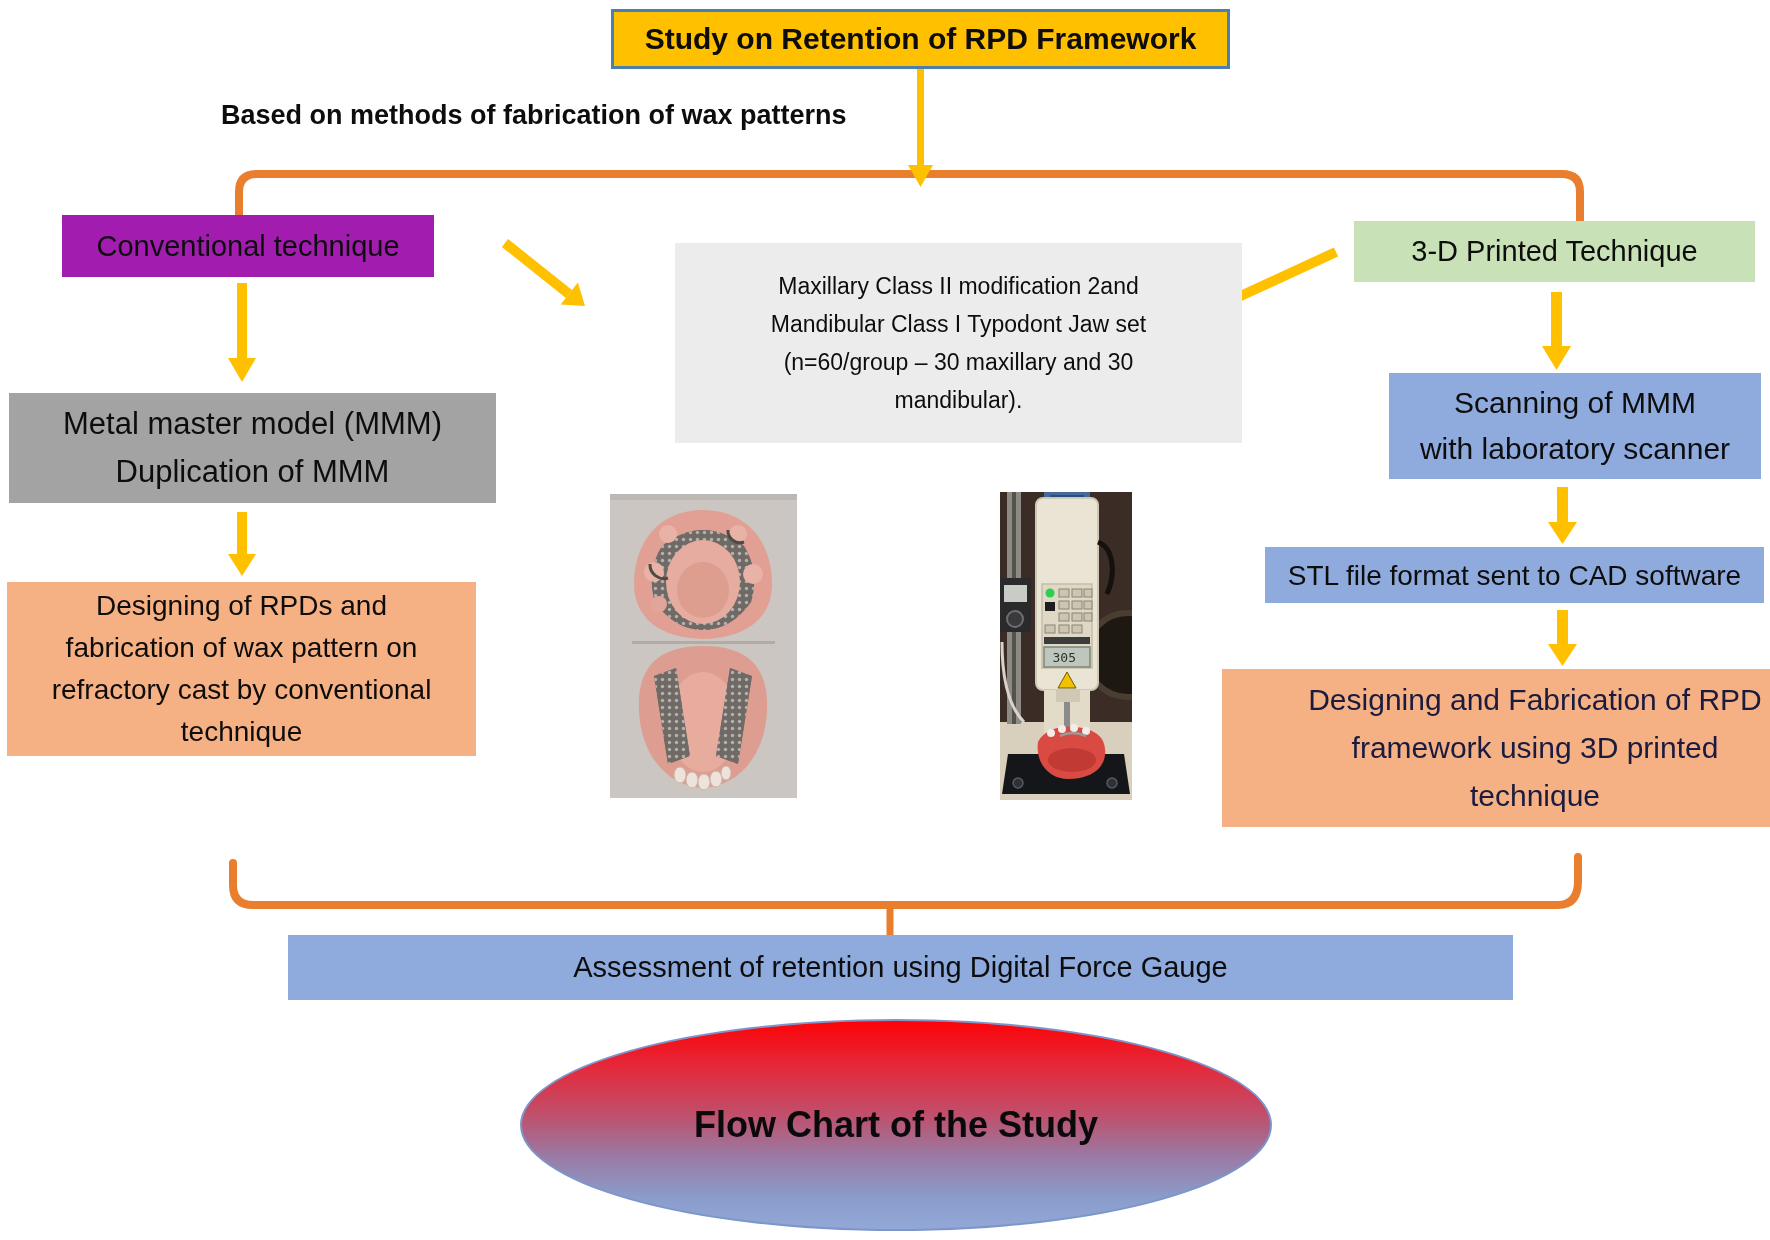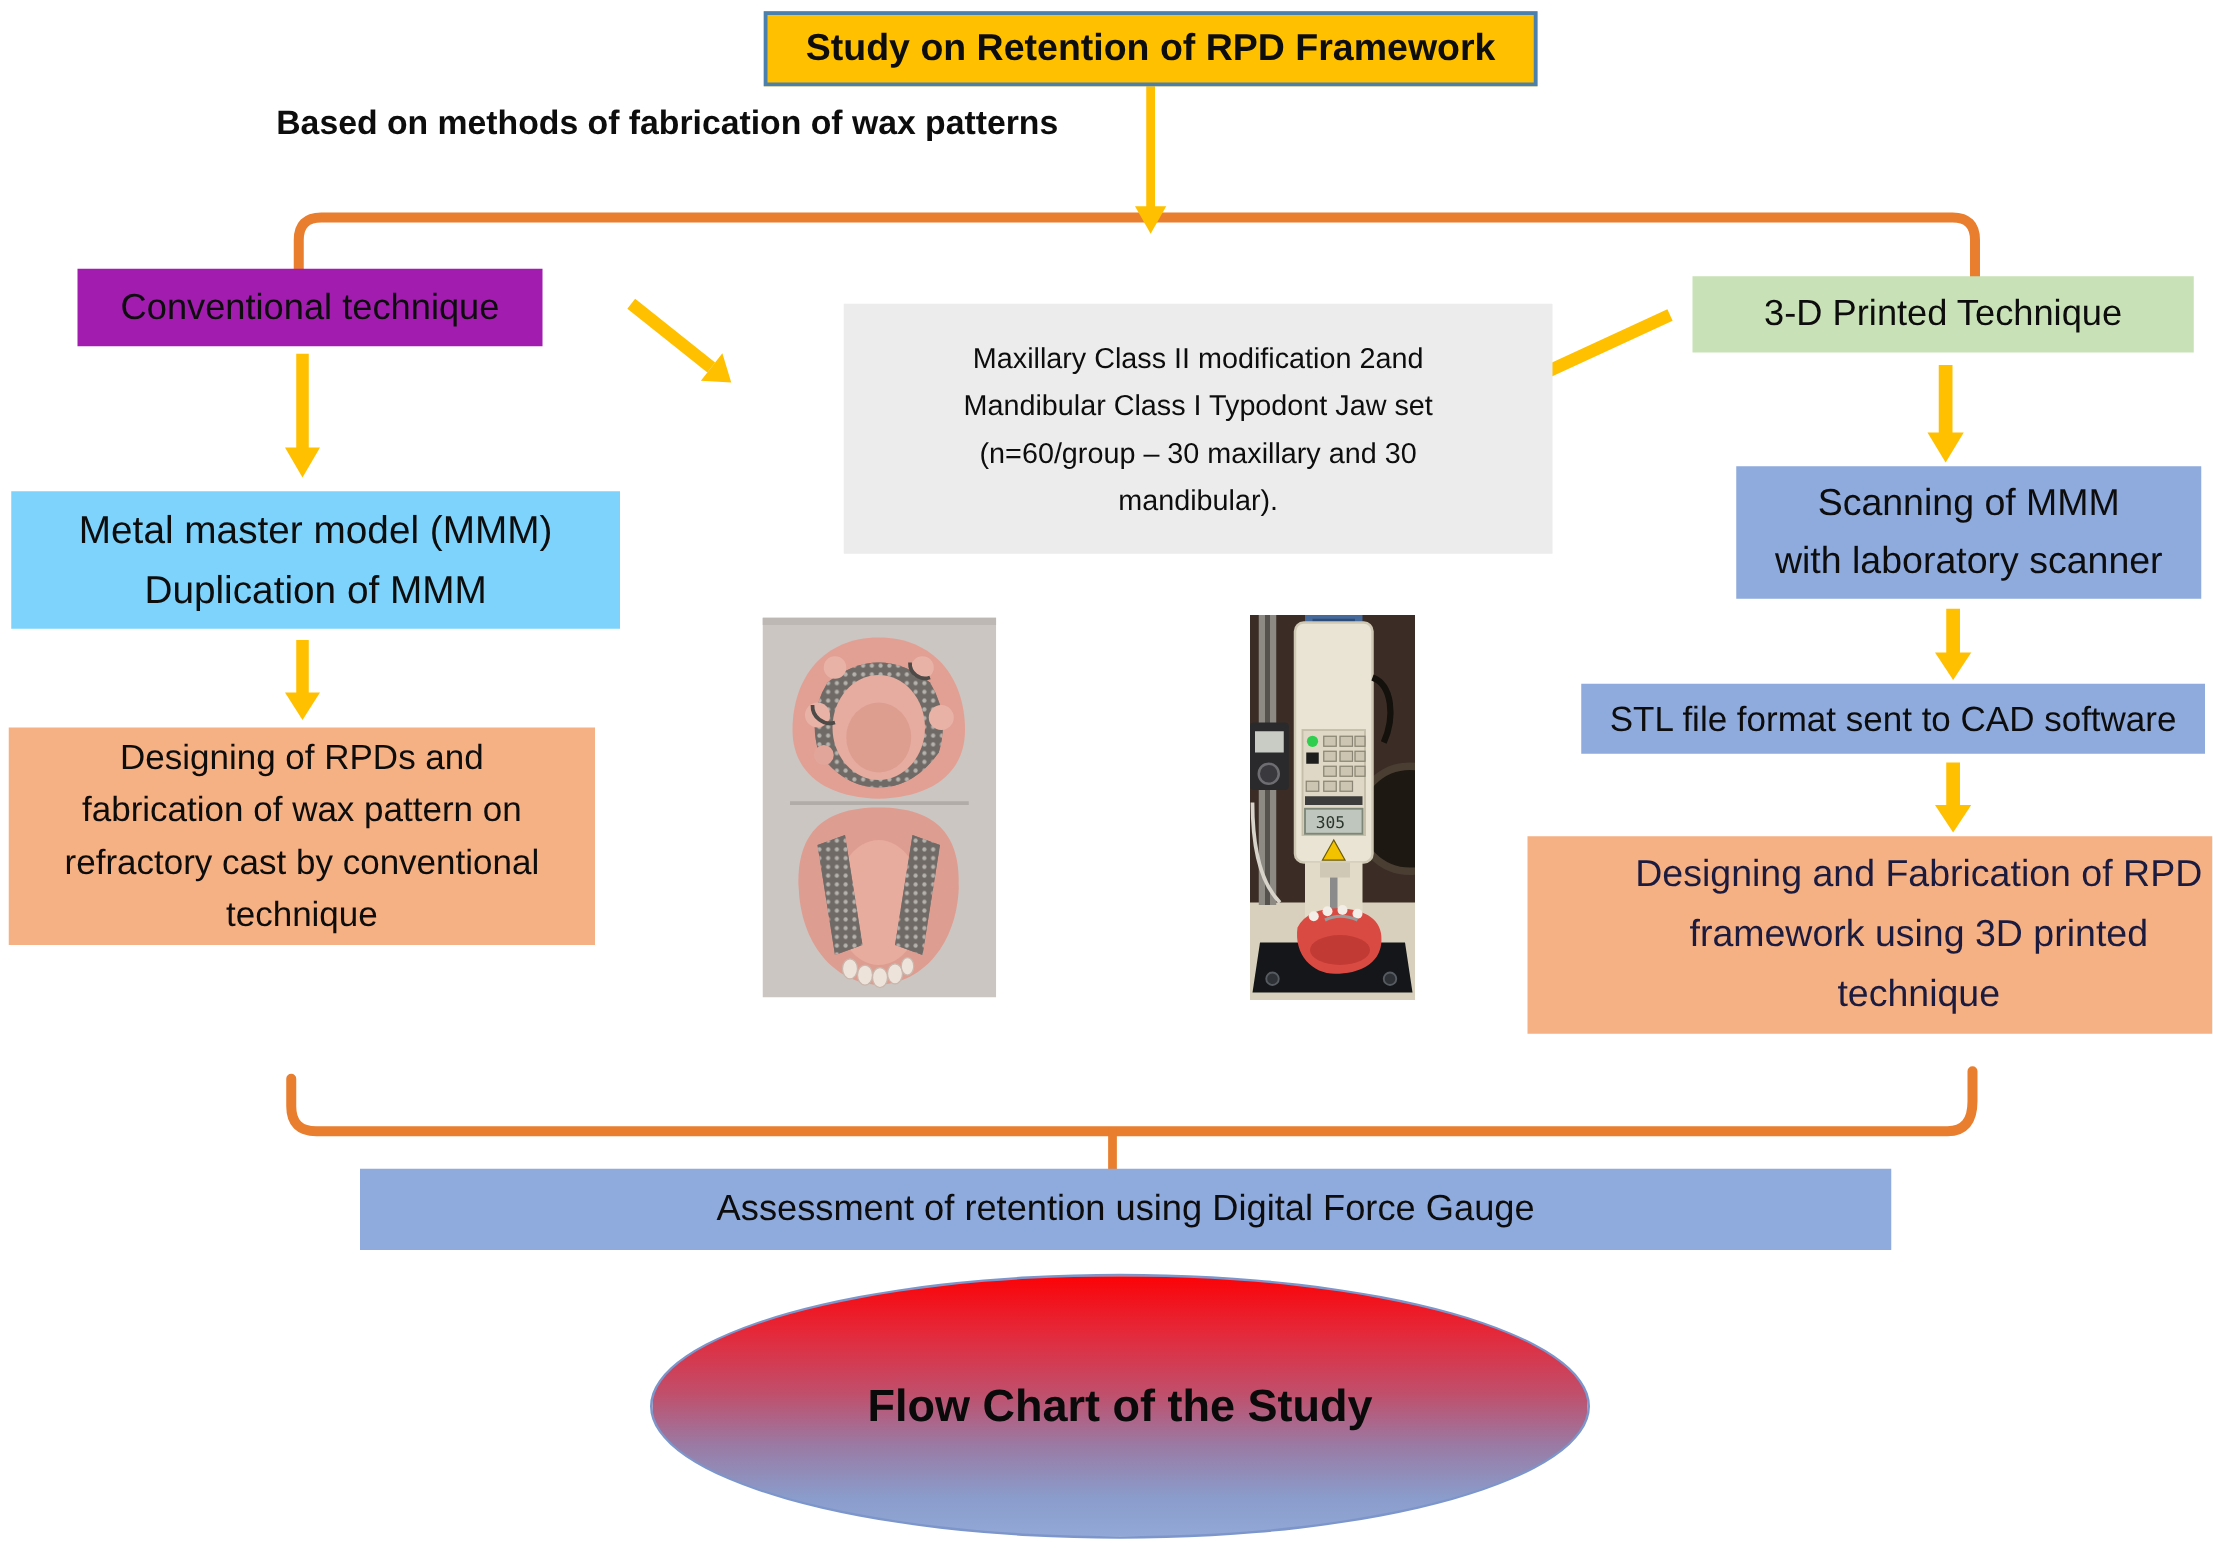--- a/index.html
+++ b/index.html
@@ -12,26 +12,26 @@
     position:absolute;display:flex;flex-direction:column;align-items:center;justify-content:center;
     text-align:center;line-height:1.25;
   }
   .box .ln{width:100%;}
   #connectors{position:absolute;left:0;top:0;z-index:1;}
   .box,.photo,.ellipse,.free-text{z-index:2;}
   #title-box{
     left:611px;top:9px;width:619px;height:60px;background:#FFC000;
     border:3px solid #4B80AC;box-sizing:border-box;font-size:30px;font-weight:600;
   }
-  #subtitle{left:221px;top:83px;font-size:27px;font-weight:700;}
+  #subtitle{left:221px;top:100px;font-size:27px;font-weight:700;}
   #conventional-box{left:62px;top:215px;width:372px;height:62px;background:#a21caf;font-size:29px;}
   #green-box{left:1354px;top:221px;width:401px;height:61px;background:#C8E1B6;font-size:29px;}
   #gray-box{left:628px;top:243px;width:567px;height:200px;background:#ECECEC;font-size:23px;margin-left:47px;}
   #gray-box .ln{line-height:38px;}
-  #left-blue-box{left:9px;top:393px;width:487px;height:110px;background:#7dd3fc;font-size:31px;}
+  #left-blue-box{left:9px;top:393px;width:487px;height:110px;background:#a3a3a3;font-size:31px;}
   #left-blue-box .ln{line-height:48px;}
   #left-orange-box{left:7px;top:582px;width:469px;height:174px;background:#F5B083;font-size:28px;}
   #left-orange-box .ln{line-height:42px;}
   #scanning-box{left:1389px;top:373px;width:372px;height:106px;background:#8FAADC;font-size:30px;text-align:center;}
   #scanning-box .ln{line-height:46px;}
   #stl-box{left:1265px;top:547px;width:499px;height:56px;background:#8FAADC;font-size:28px;}
   #right-orange-box{left:1222px;top:669px;width:626px;height:158px;background:#F5B083;font-size:30px;color:#1B1B3F;font-weight:500;}
   #right-orange-box .ln{line-height:48px;}
   #assessment-box{left:288px;top:935px;width:1225px;height:65px;background:#8FAADC;font-size:29px;}
   .ellipse{

